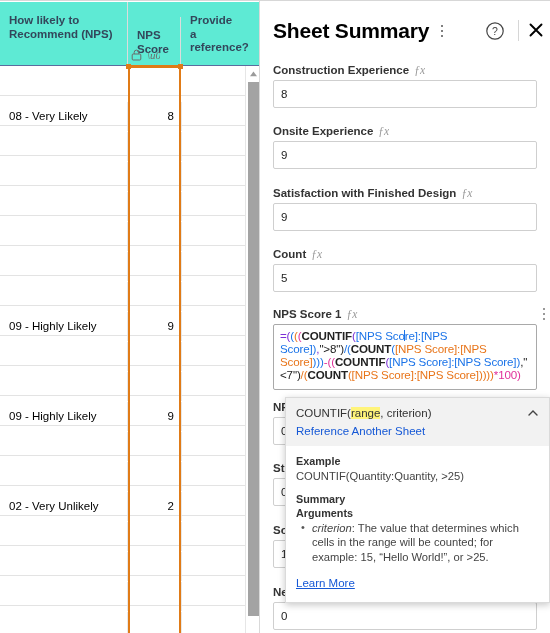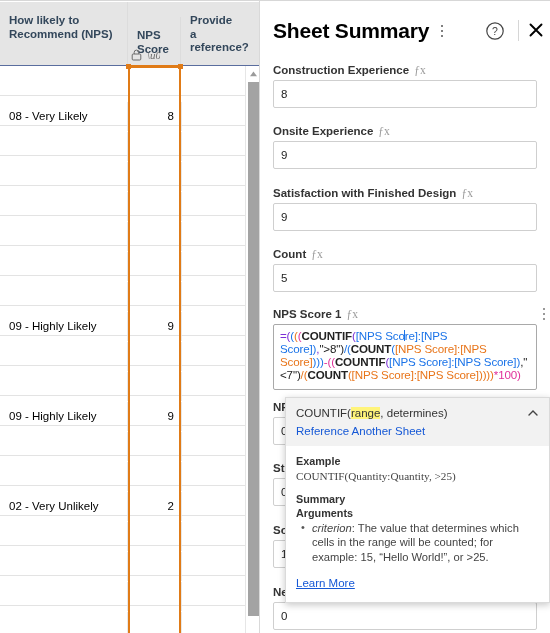--- a/index.html
+++ b/index.html
@@ -11,21 +11,21 @@
   #app{position:relative;width:550px;height:633px;}
 
   
   .grid{
     position:absolute;left:0;top:0;width:260px;height:633px;
     background:#fff;border-top:1px solid #d7d7d7;box-sizing:border-box;
     overflow:hidden;
   }
   .grid-head{
     position:absolute;left:0;top:1px;width:260px;height:64px;
-    background:#e5e5e5;border-bottom:1px solid #5a6d9e;box-sizing:border-box;
+    background:#5eead4;border-bottom:1px solid #5a6d9e;box-sizing:border-box;
   }
   .hcell{
     position:absolute;top:0;height:64px;box-sizing:border-box;
     border-right:1px solid #dcdcdc;
     font-size:11.5px;font-weight:bold;color:#33475b;line-height:13.5px;
     padding:12px 8px 0 9px;
   }
   .hcell.c0{left:0;width:128px;}
   .hcell.c1{left:128px;width:53px;text-align:left;margin-top:15px;}
   .hcell.c2{left:181px;width:64px;border-right:none;}
@@ -81,21 +81,21 @@
   .help-btn{position:absolute;left:224px;top:3px;width:22px;height:22px;cursor:pointer;}
   .hdiv{position:absolute;left:258px;top:3px;width:1px;height:21px;background:#d6d6d6;}
   .close-btn{position:absolute;left:265px;top:2px;width:22px;height:22px;cursor:pointer;}
 
   .fields{position:absolute;left:0;top:54px;width:290px;height:579px;}
   .field{position:absolute;left:0;width:290px;}
   .flabel{
     position:absolute;left:13px;top:0;font-size:11.5px;font-weight:bold;color:#333;
     white-space:nowrap;line-height:14px;
   }
-  .fxi{font-weight:normal;color:#9a9a9a;font-size:11.5px;
+  .fxi{font-style:italic;font-weight:normal;color:#9a9a9a;font-size:11.5px;
        font-family:"Liberation Serif",serif;margin-left:5px;}
   .finput{
     position:absolute;left:13px;top:17px;width:264px;height:28px;box-sizing:border-box;
     border:1px solid #cfcfcf;border-radius:2px;background:#fff;
     font-size:11.5px;color:#222;line-height:26px;padding:0 7px;
     white-space:nowrap;overflow:hidden;
   }
   .fkebab{position:absolute;left:277px;top:-2px;width:14px;height:18px;
     display:flex;flex-direction:column;align-items:center;justify-content:center;gap:2.5px;cursor:pointer;}
   .fkebab i{display:block;width:2.5px;height:2.5px;border-radius:50%;background:#777;}
@@ -122,21 +122,21 @@
     z-index:20;box-sizing:border-box;
   }
   .tip-head{background:#f2f2f2;padding:8px 10px 7px 10px;position:relative;}
   .tip-sig{font-size:11.5px;color:#333;line-height:14px;}
   .tip-sig .hl{background:#fff47a;}
   .tip-link{display:inline-block;margin-top:5px;font-size:11.5px;color:#1558d6;
             cursor:pointer;}
   .tip-chev{position:absolute;right:9px;top:8px;width:14px;height:14px;cursor:pointer;}
   .tip-body{padding:9px 10px 11px 10px;}
   .tip-h{font-size:10.8px;font-weight:bold;color:#333;margin:0 0 2px 0;}
-  .tip-p{font-size:11.2px;color:#444;line-height:14.5px;margin:0 0 9px 0;font-family:Liberation Serif, serif;}
+  .tip-p{font-size:11.2px;color:#444;line-height:14.5px;margin:0 0 9px 0;}
   .tip-ul{margin:0 0 9px 0;padding:0 0 0 16px;list-style:none;}
   .tip-ul li{font-size:11.2px;color:#444;line-height:14.5px;position:relative;margin-bottom:1px;}
   .tip-ul li:before{content:"\2022";position:absolute;left:-11px;top:-1px;color:#555;font-size:11px;}
   .tip-ul em{font-style:italic;}
   .tip-more{font-size:11.5px;color:#1558d6;text-decoration:underline;cursor:pointer;}
 </style>
 </head>
 <body>
 
 <div id="app">
@@ -350,21 +350,21 @@
       </div>
       <div class="field" style="top:530px;">
         <div class="flabel">Ne</div>
         <div class="finput">0</div>
       </div>
 
     </div>
 
     <div class="tip">
       <div class="tip-head">
-        <div class="tip-sig"><span>COUNTIF(</span><span class="hl">range</span><span>, determines)</span></div>
+        <div class="tip-sig"><span>COUNTIF(</span><span class="hl">range</span><span>, criterion)</span></div>
         <a class="tip-link">Reference Another Sheet</a>
         <div class="tip-chev">
           <svg width="14" height="14" viewBox="0 0 14 14">
             <path d="M3 9 7 5l4 4" stroke="#444" stroke-width="1.4" fill="none" stroke-linecap="round"></path>
           </svg>
         </div>
       </div>
       <div class="tip-body">
         <p class="tip-h">Example</p>
         <p class="tip-p">COUNTIF(Quantity:Quantity, &gt;25)</p>

